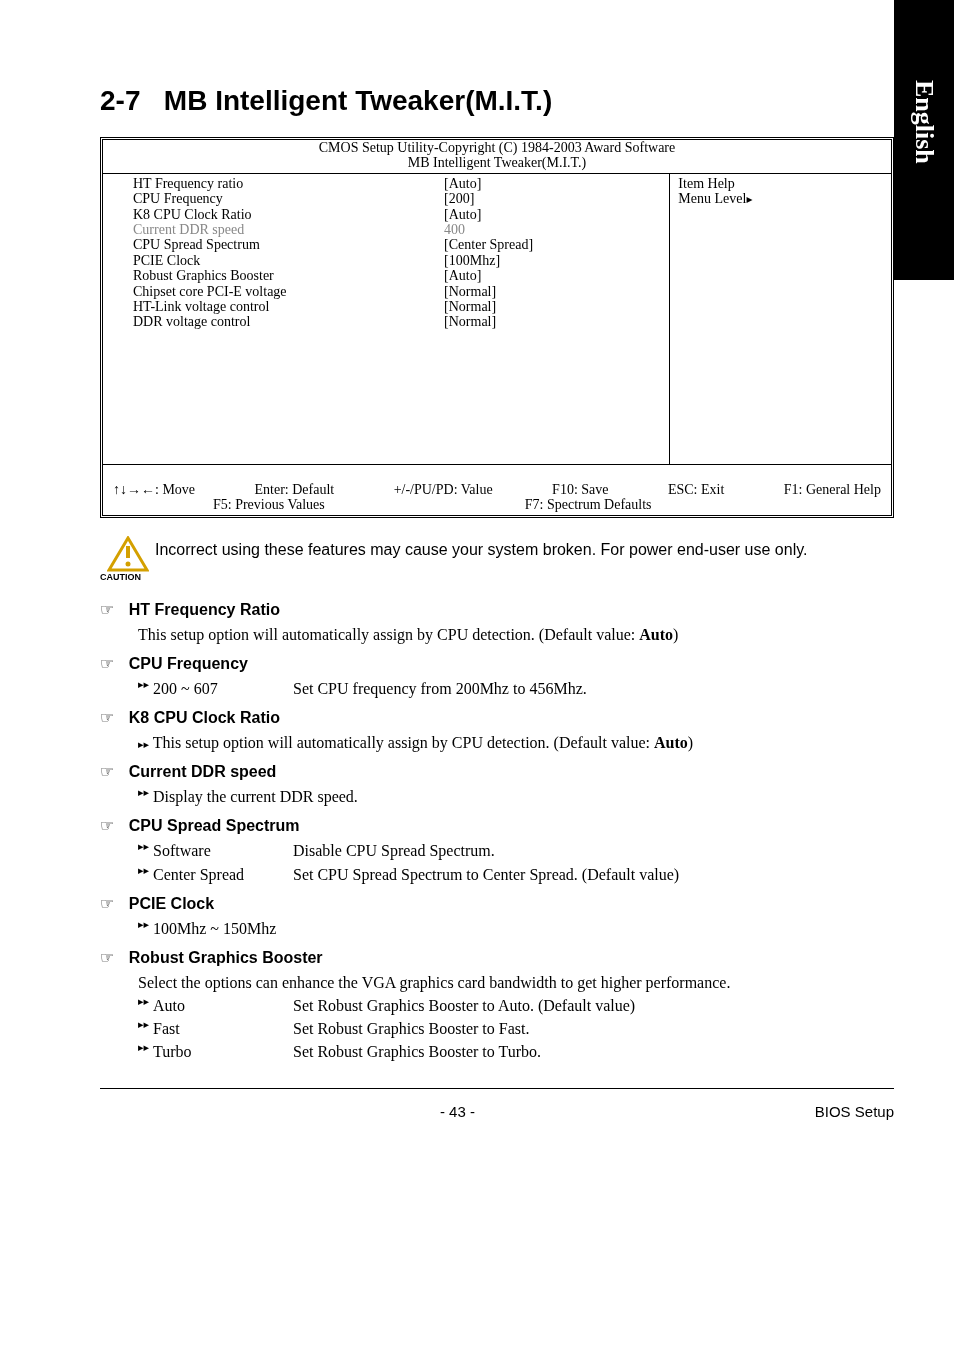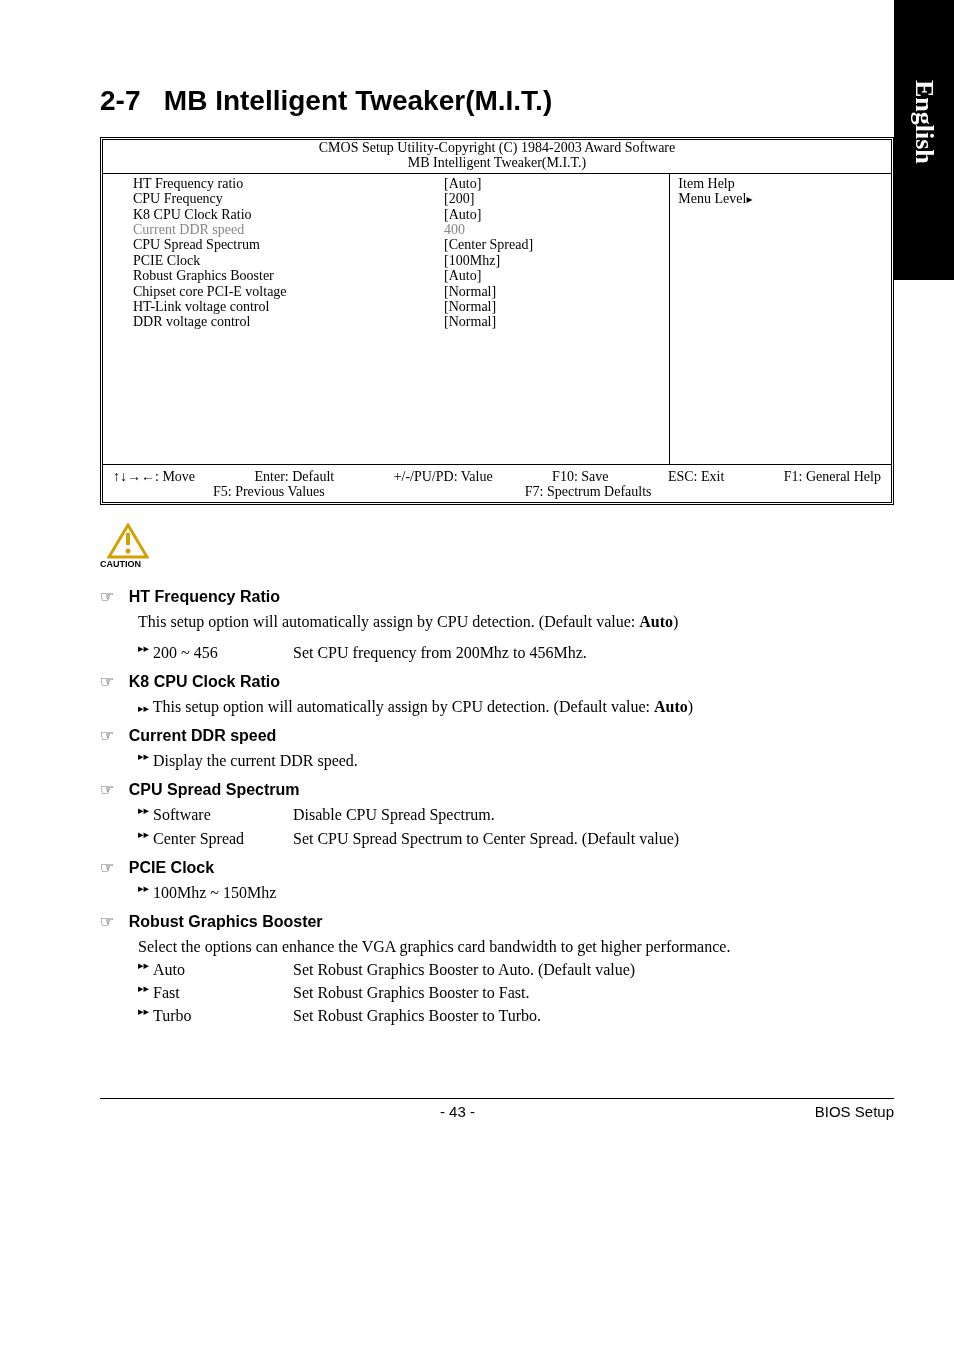--- a/index.html
+++ b/index.html
@@ -70,21 +70,21 @@
     padding: 2px 8px;
   }
   .bios-row {
     display: flex;
   }
   .bios-row .label { flex: 0 0 58%; }
   .bios-row .val { flex: 1; }
   .bios-row.grey { color: #888; }
   .bios-footer {
     border-top: 1px solid #000;
-    padding: 4px 10px 2px 10px;
+    padding: 17px 10px 2px 10px;
     font-family: Liberation Serif, serif;
   }
   .bios-footer .row1 {
     display: flex;
     justify-content: space-between;
   }
   .bios-footer .row2 {
     display: flex;
   }
   .bios-footer .row2 span:first-child { margin-left: 100px; margin-right: 200px;}
@@ -122,21 +122,21 @@
   .opt-line .key { width: 140px; }
   .opt-line .desc { flex: 1; }
   .footer-line {
     position: absolute;
     bottom: 100px;
     left: 100px;
     right: 60px;
     border-top: 1px solid #000;
     display: flex;
     justify-content: space-between;
-    padding-top: 4px;
+    padding-top: 14px;
     font-size: 15px;
   }
 </style>
 </head>
 <body>
 
 <div class="side-tab">
     <span>English</span>
   </div>
 
@@ -216,34 +216,36 @@
 
   <div class="caution-block">
     <div class="caution-icon">
       <svg width="42" height="36" viewBox="0 0 42 36">
         <polygon points="21,2 40,34 2,34" fill="none" stroke="#d4a000" stroke-width="3"></polygon>
         <rect x="19" y="10" width="4" height="12" fill="#d4a000"></rect>
         <circle cx="21" cy="28" r="2.5" fill="#d4a000"></circle>
       </svg>
       <div>CAUTION</div>
     </div>
+    <div class="caution-text">Incorrect using these features may cause your system broken. For power end-user use only.</div>
   </div>
 
   <div id="options">
       <div class="opt-section">
         <div class="opt-title"><span class="hand">☞</span> HT Frequency Ratio</div>
         <div class="opt-body">
           <div>This setup option will automatically assign by CPU detection. (Default value: <b>Auto</b>)</div>
         </div>
       </div>
       <div class="opt-section">
-        <div class="opt-body">
-          <div class="opt-line">
-            <span class="marker" style="font-size:11px;">▸▸</span>
-            <span class="key">200 ~ 456</span>
+        <div class="opt-title"><span class="hand">☞</span> CPU Frequency</div>
+        <div class="opt-body">
+          <div class="opt-line">
+            <span class="marker" style="font-size:11px;">▸▸</span>
+            <span class="key">200 ~ 607</span>
             <span class="desc">Set CPU frequency from 200Mhz to 456Mhz.</span>
           </div>
         </div>
       </div>
       <div class="opt-section">
         <div class="opt-title"><span class="hand">☞</span> K8 CPU Clock Ratio</div>
         <div class="opt-body">
           <div><span style="font-size:11px;">▸▸</span> This setup option will automatically assign by CPU detection. (Default value: <b>Auto</b>)</div>
         </div>
       </div>

